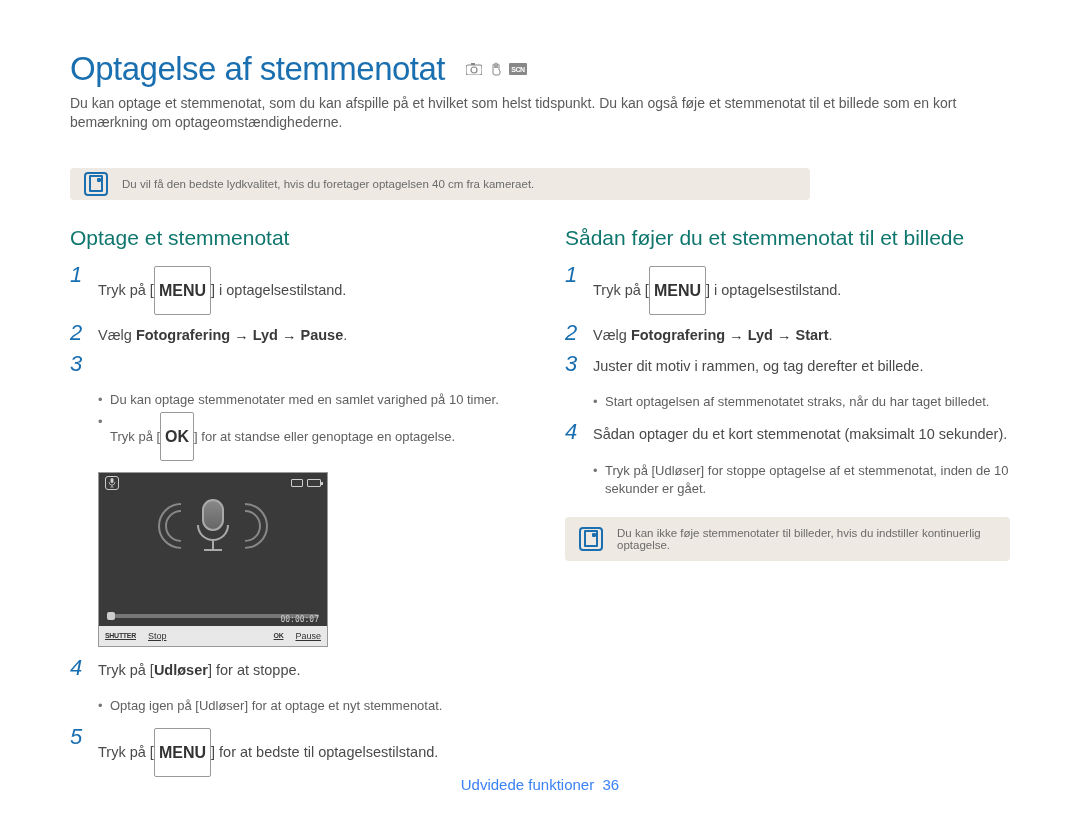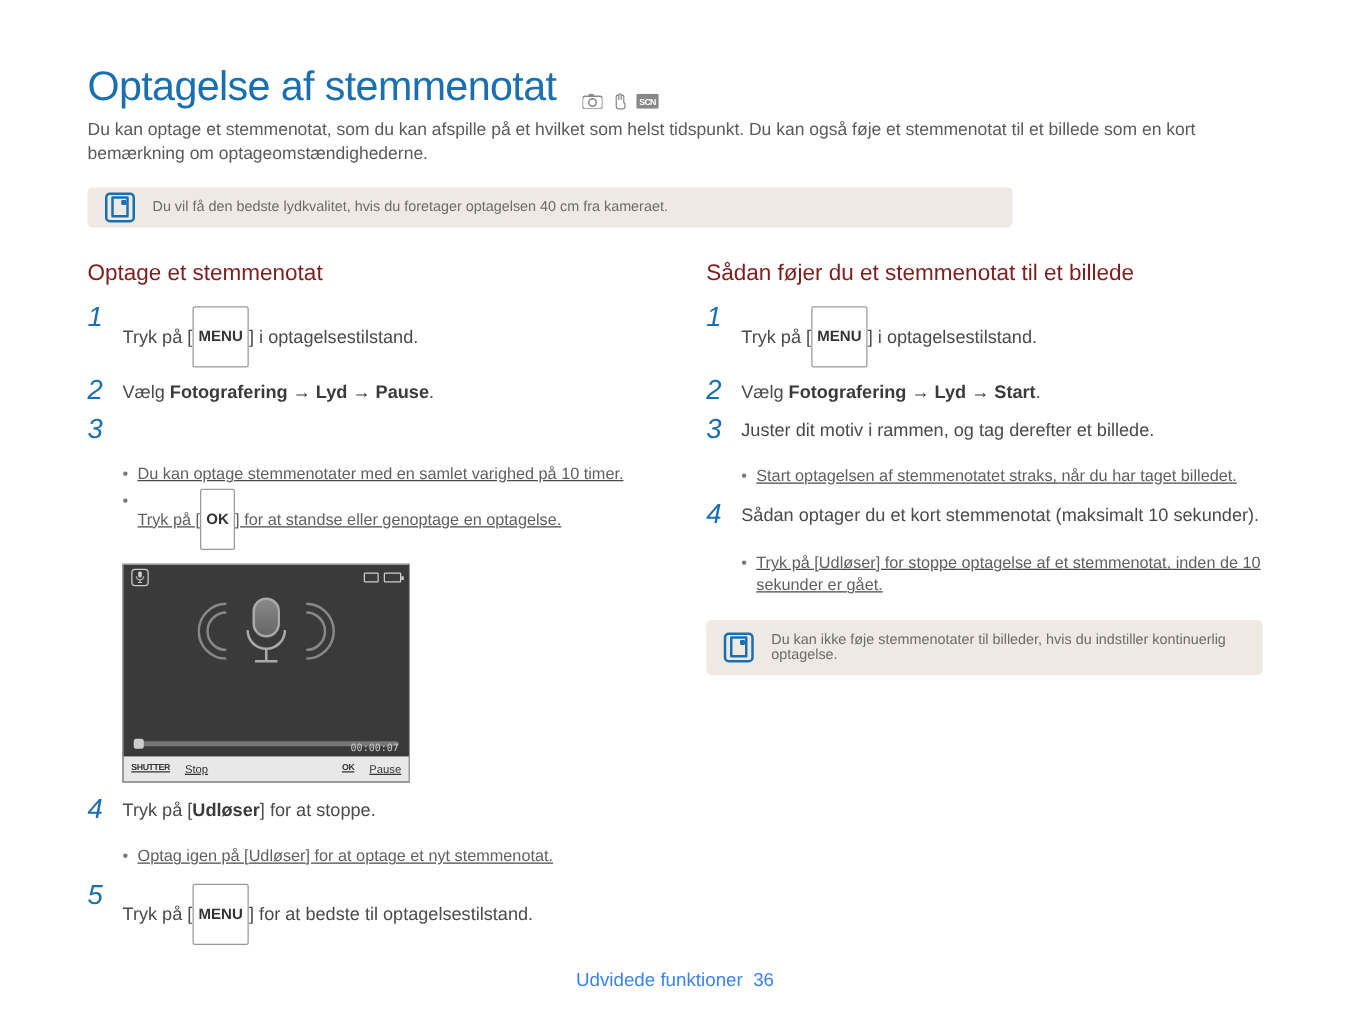--- a/index.html
+++ b/index.html
@@ -12,34 +12,34 @@
     padding: 50px 70px 25px 70px;
     position: relative;
   }
   .page-title {
     color: #1a6fb0;
     font-size: 33px;
     font-weight: 300;
     letter-spacing: -0.5px;
     margin-bottom: 6px;
     display: flex;
-    align-items: flex-end;
+    align-items: center;
     gap: 20px;
   }
   .title-icons { display: inline-flex; gap: 4px; align-items: center; }
   .mini-icon {
     width: 18px; height: 14px;
     display: inline-flex; align-items: center; justify-content: center;
     font-size: 10px; color: #888;
   }
   .intro {
     font-size: 14px;
     line-height: 1.35;
     color: #5a5a5a;
-    margin-bottom: 18px;
+    margin-bottom: 36px;
     font-weight: 300;
   }
   .callout {
     background: #eee9e2;
     border-radius: 4px;
     padding: 10px 24px 10px 52px;
     position: relative;
     font-size: 11.5px;
     color: #6b6b6b;
     margin-bottom: 26px;
@@ -62,22 +62,22 @@
     position: relative;
   }
   .callout-icon::after {
     content: ""; position: absolute;
     width: 4px; height: 4px; background: #1a6fb0;
     top: 4px; right: 5px; border-radius: 1px;
   }
   .columns { display: flex; gap: 50px; }
   .col { flex: 1; }
   .section-title {
-    color: #7f1d1d;
-    font-size: 18px;
+    color: #0f766e;
+    font-size: 21px;
     font-weight: 400;
     margin-bottom: 14px;
   }
   .step { display: flex; gap: 10px; margin-bottom: 6px; align-items: flex-start; }
   .step-num {
     color: #1a6fb0;
     font-size: 22px;
     font-style: italic;
     font-weight: 300;
     width: 18px;
@@ -90,50 +90,50 @@
     color: #4a4a4a;
     padding-top: 3px;
     font-weight: 300;
   }
   .step-text .bold { font-weight: 700; color: #3a3a3a; }
   .keycap {
     display: inline-block;
     border: 1px solid #999;
     border-radius: 2px;
     padding: 16px 4px;
-    font-size: 12px;
+    font-size: 16px;
     font-weight: 700;
     color: #333;
     line-height: 15px;
     vertical-align: middle;
     position: relative;
     top: -1px;
   }
-  .bullets { margin: 16px 0 10px 28px; text-decoration: underline; }
+  .bullets { margin: 16px 0 10px 28px; }
   .bullets li {
     list-style: none;
     font-size: 13px;
     line-height: 1.4;
     color: #5f5f5f;
     padding-left: 12px;
     position: relative;
     margin-bottom: 4px;
     font-weight: 300;
   }
   .bullets li::before {
     content: "•";
     position: absolute;
     left: 0;
     color: #777;
   }
   .screenshot {
     width: 230px; height: 175px;
     margin: 6px 0 10px 28px;
     border: 1px solid #999;
-    background: #404040;
+    background: #f0abfc;
     position: relative;
     display: flex; flex-direction: column;
   }
   .scr-main { flex: 1; position: relative; background: #3a3a3a; }
   .scr-topbar {
     height: 20px; display: flex; align-items: center;
     padding: 0 6px; justify-content: space-between;
   }
   .scr-mic-small {
     width: 14px; height: 14px; border: 1px solid #ccc; border-radius: 3px;

